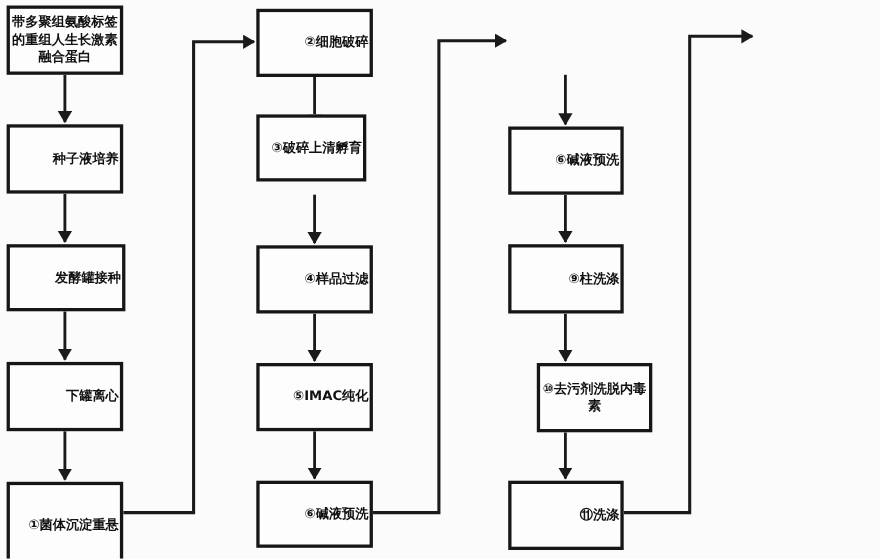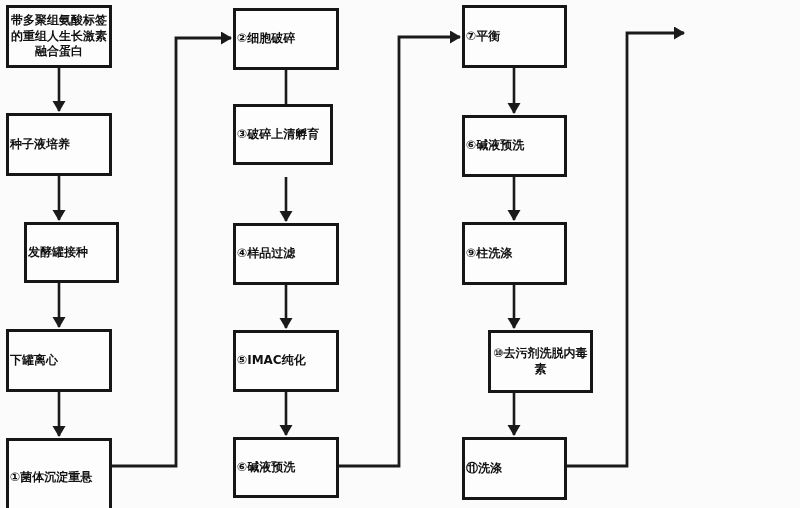--- a/index.html
+++ b/index.html
@@ -21,21 +21,21 @@
     top: 0;
     pointer-events: none;
   }
   .box {
     position: absolute;
     box-sizing: border-box;
     border: 3px solid #161616;
     background: #fdfdfd;
     display: flex;
     align-items: center;
-    justify-content: flex-start;
+    justify-content: flex-end;
     text-align: center;
     padding: 1px;
   }
   .box .lbl {
     font-size: 12px;
     font-weight: bold;
     color: #111111;
     line-height: 1.32;
     letter-spacing: 0px;
     word-break: break-all;
@@ -80,21 +80,21 @@
       <path d="M567 466 H627 V33 H684" marker-end="url(#ah)"></path>
     </g>
   </svg>
 
   <div class="box" style="left:6px;top:5px;width:106px;height:63px">
     <span class="lbl">带多聚组氨酸标签的重组人生长激素融合蛋白</span>
   </div>
   <div class="box" style="left:6px;top:113px;width:106px;height:63px">
     <span class="lbl">种子液培养</span>
   </div>
-  <div class="box" style="left:24px;top:222px;width:95px;height:61px">
+  <div class="box" style="left:6px;top:222px;width:108px;height:61px">
     <span class="lbl">发酵罐接种</span>
   </div>
   <div class="box" style="left:6px;top:329px;width:106px;height:63px">
     <span class="lbl">下罐离心</span>
   </div>
   <div class="box" style="left:6px;top:438px;width:106px;height:79px">
     <span class="lbl">①菌体沉淀重悬</span>
   </div>
 
   <div class="box" style="left:233px;top:8px;width:106px;height:62px">
@@ -106,23 +106,20 @@
   <div class="box" style="left:233px;top:223px;width:106px;height:62px">
     <span class="lbl">④样品过滤</span>
   </div>
   <div class="box" style="left:233px;top:330px;width:106px;height:62px">
     <span class="lbl">⑤IMAC纯化</span>
   </div>
   <div class="box" style="left:233px;top:437px;width:106px;height:61px">
     <span class="lbl">⑥碱液预洗</span>
   </div>
 
-  <div class="box" style="left:462px;top:5px;width:105px;height:63px">
-    <span class="lbl">⑦平衡</span>
-  </div>
   <div class="box" style="left:462px;top:115px;width:105px;height:62px">
     <span class="lbl">⑥碱液预洗</span>
   </div>
   <div class="box" style="left:462px;top:222px;width:105px;height:63px">
     <span class="lbl">⑨柱洗涤</span>
   </div>
   <div class="box" style="left:488px;top:330px;width:105px;height:63px">
     <span class="lbl">⑩去污剂洗脱内毒素</span>
   </div>
   <div class="box" style="left:462px;top:437px;width:105px;height:63px">

